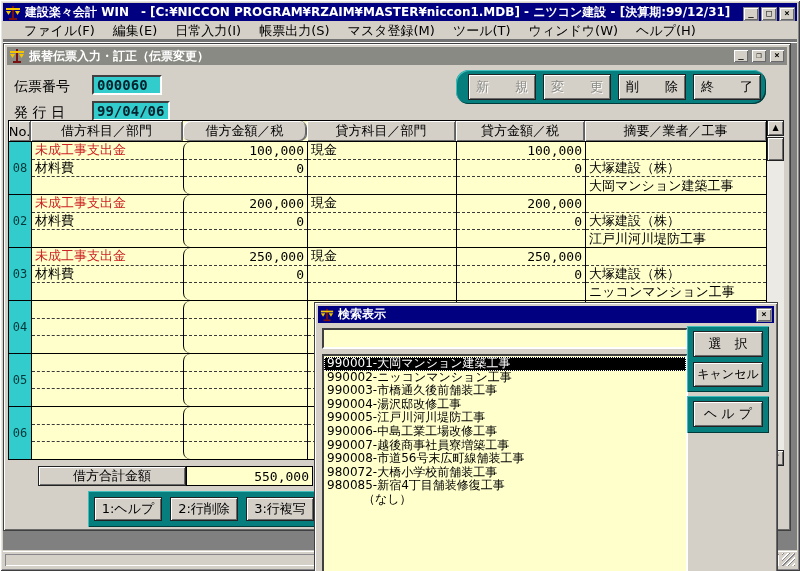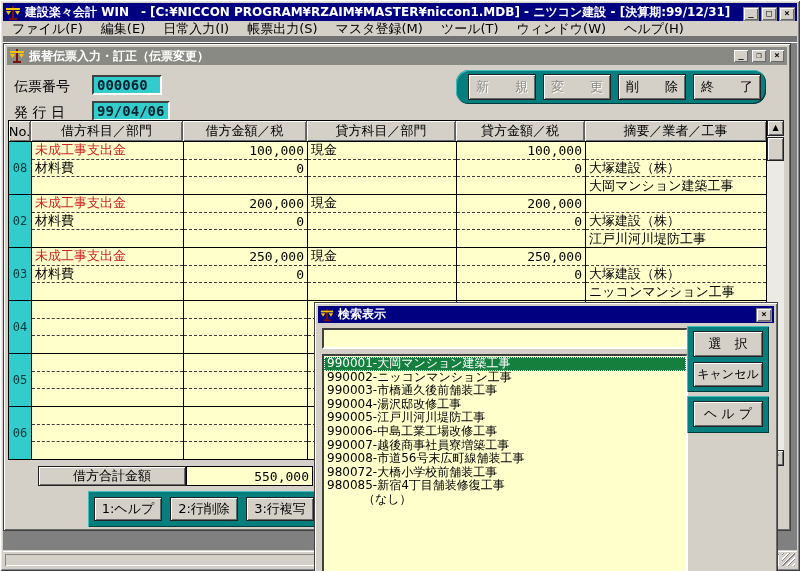--- a/index.html
+++ b/index.html
@@ -14,21 +14,21 @@
   display:flex; align-items:flex-end; padding:0 2px; }
 .title-text { color:#fff; font-weight:bold; font-size:12px; margin-left:4px; white-space:nowrap;
   overflow:hidden; flex:1; }
 .win-btn { width:16px; height:14px; flex:0 0 16px; background:#d4d0c8; border:1px solid #87868a;
   box-shadow: inset 1px 1px 0 #fff, inset -1px -1px 0 #6a6a6a; font-size:9px; line-height:11px;
   text-align:center; margin-left:2px; font-weight:bold; font-family:"DejaVu Sans Mono",monospace; cursor:default; }
 .icon16 { width:16px; height:16px; flex:0 0 16px; }
 .icon14 { width:14px; height:14px; flex:0 0 14px; }
 
 .menubar { position:absolute; left:3px; top:22px; width:794px; height:20px; background:#d4d0c8;
-  display:flex; align-items:center; font-size:13px; border-bottom:6px solid #737373; box-shadow:0 1px 0 #fff; }
+  display:flex; align-items:center; font-size:13px; border-bottom:3px solid #737373; box-shadow:0 1px 0 #fff;padding-left:12px; }
 .menu-item { padding:2px 9px; white-space:nowrap; }
 
 .mdi { position:absolute; left:3px; top:43px; width:794px; height:507px; background:#808080; }
 
 .statusbar { position:absolute; left:3px; top:551px; width:794px; height:17px; background:#d4d0c8; border-top:1px solid #fff; }
 .status-field { position:absolute; left:2px; top:2px; bottom:2px; right:18px;
   box-shadow: inset 1px 1px 0 #87868a, inset -1px -1px 0 #fff; }
 .grip { position:absolute; right:2px; bottom:2px; width:13px; height:13px;
   background: repeating-linear-gradient(135deg, #fff 0 1px, #87868a 1px 2px, rgba(0,0,0,0) 2px 4px); }
 
@@ -51,21 +51,21 @@
 
 .top-actions { position:absolute; left:452px; top:26px; width:310px; height:34px;
   display:flex; align-items:center; padding:0 12px; gap:7px;border-radius:13px; }
 .act-btn { flex:0 0 68px; height:26px; }
 
 
 .grid { position:absolute; left:4px; top:76px; width:759px; border:1px solid #000; background:#ffffcc; }
 .g-hdr { display:flex; height:20px; }
 .hc { background:#d4d0c8; box-shadow: inset 1px 1px 0 #fff, inset -1px -1px 0 #6a6a6a;
   display:flex; align-items:center; justify-content:center; font-size:13px; border-right:1px solid #5f5f5f; white-space:nowrap; overflow:hidden; }
-.w-no { flex:0 0 22px; } .w1 { flex:0 0 152px; } .w2 { flex:0 0 124px; }
+.w-no { flex:0 0 22px; } .w1 { flex:0 0 152px; } .w2 { flex:0 0 124px;border-radius:7px; }
 .w3 { flex:0 0 149px; } .w4 { flex:0 0 129px; } .w5 { flex:1 1 auto; min-width:0; }
 .t-row { display:flex; height:53px; border-top:1px solid #000; }
 .no-cell { flex:0 0 22px; background:#33cccc; display:flex; align-items:center; justify-content:center;
   font-family:"DejaVu Sans Mono",monospace; font-size:12px; color:#06363a; }
 .col { display:flex; flex-direction:column; border-left:1px solid #000; overflow:hidden; }
 .ln { flex:1 1 0; font-size:13px; padding:0 3px; display:flex; align-items:center; overflow:hidden; white-space:nowrap; }
 .ln + .ln { border-top:1px dashed #3a3a3a; }
 .num .ln { justify-content:flex-end; font-family:"DejaVu Sans Mono",monospace; }
 .red-txt { color:#cc2222; }
 
@@ -89,21 +89,21 @@
 
 .dialog { position:absolute; left:315px; top:303px; width:462px; height:280px; background:#d4d0c8;
   box-shadow: 0 0 0 1px #404040, inset 1px 1px 0 #fff, inset -1px -1px 0 #6a6a6a; z-index:10; }
 .dlg-titlebar { position:absolute; left:3px; top:3px; right:3px; height:17px; background:#000080;
   display:flex; align-items:center; padding:0 2px; }
 .dlg-input { position:absolute; left:7px; top:25px; width:366px; height:21px; background:#ffffcc;
   border:2px solid; border-color:#404040 #fff #fff #404040; font-size:12px; padding:0 3px; }
 .listbox { position:absolute; left:7px; top:51px; width:366px; height:224px; background:#ffffcc;
   border:2px solid; border-color:#404040 #fff #fff #404040; overflow:hidden; padding-top:1px; }
 .lb-item { height:13.6px; line-height:13.5px; font-size:12px; padding-left:3px; white-space:pre; overflow:hidden; }
-.lb-item.selected { background:#15803d; color:#fff; outline:1px dotted #fff; outline-offset:-1px; }
+.lb-item.selected { background:#000000; color:#fff; outline:1px dotted #fff; outline-offset:-1px; }
 .dlg-group1 { position:absolute; left:372px; top:23px; width:82px; height:66px; }
 .dlg-group2 { position:absolute; left:372px; top:93px; width:82px; height:37px; }
 .dlg-select { position:absolute; left:6px; top:5px; width:70px; height:26px; }
 .dlg-cancel { position:absolute; left:6px; top:36px; width:70px; height:25px; font-size:12px; }
 .dlg-help { position:absolute; left:6px; top:5px; width:70px; height:26px; }
 </style>
 </head>
 <body>
 
 <div id="screen">

